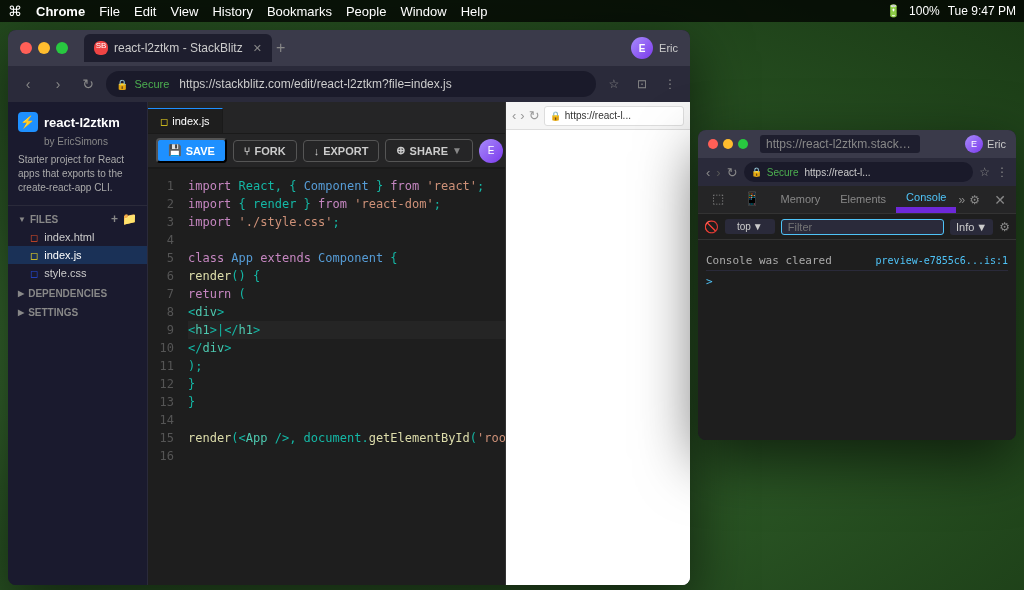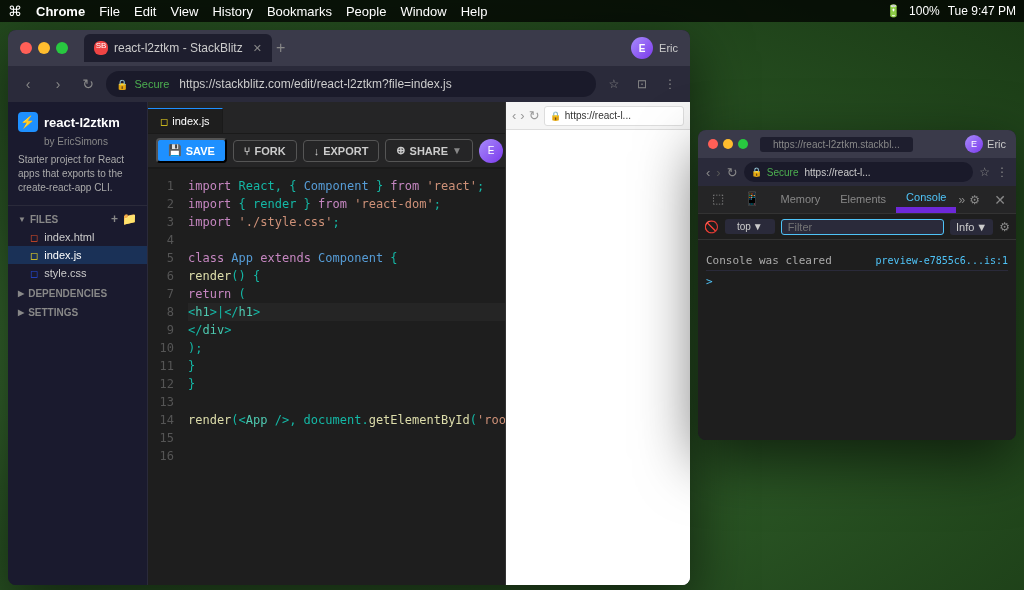--- a/index.html
+++ b/index.html
@@ -665,20 +665,21 @@
             <div>16</div>
         </div>
         <div class="code-lines">
           <div class="code-line"><span class="imp">import</span> <span class="plain"> React, { </span><span class="kw2">Component</span><span class="plain"> } </span><span class="imp">from</span><span class="plain"> </span><span class="str">'react'</span><span class="plain">;</span></div>
           <div class="code-line"><span class="imp">import</span><span class="plain"> { render } </span><span class="imp">from</span><span class="plain"> </span><span class="str">'react-dom'</span><span class="plain">;</span></div>
           <div class="code-line"><span class="imp">import</span><span class="plain"> </span><span class="str">'./style.css'</span><span class="plain">;</span></div>
           <div class="code-line">&nbsp;</div>
           <div class="code-line"><span class="kw">class</span><span class="plain"> </span><span class="kw2">App</span><span class="plain"> </span><span class="kw">extends</span><span class="plain"> </span><span class="kw2">Component</span><span class="plain"> {</span></div>
           <div class="code-line"><span class="plain">  </span><span class="fn">render</span><span class="plain">() {</span></div>
           <div class="code-line"><span class="plain">    </span><span class="kw">return</span><span class="plain"> (</span></div>
+          <div class="code-line"><span class="plain">      &lt;</span><span class="tag">div</span><span class="plain">&gt;</span></div>
           <div class="code-line cursor-line"><span class="plain">        &lt;</span><span class="tag">h1</span><span class="plain">&gt;|&lt;/</span><span class="tag">h1</span><span class="plain">&gt;</span></div>
           <div class="code-line"><span class="plain">      &lt;/</span><span class="tag">div</span><span class="plain">&gt;</span></div>
           <div class="code-line"><span class="plain">    );</span></div>
           <div class="code-line"><span class="plain">  }</span></div>
           <div class="code-line"><span class="plain">}</span></div>
           <div class="code-line">&nbsp;</div>
           <div class="code-line"><span class="fn">render</span><span class="plain">(&lt;</span><span class="tag">App</span><span class="plain"> /&gt;, document.</span><span class="fn">getElementById</span><span class="plain">(</span><span class="str">'root'</span></div>
           <div class="code-line">&nbsp;</div>
         </div>
       </div>
@@ -701,21 +702,21 @@
 
 <div class="devtools-window">
 
   <div class="devtools-titlebar">
     <div class="devtools-traffic">
       <div class="devtools-tl tl-red"></div>
       <div class="devtools-tl tl-yellow"></div>
       <div class="devtools-tl tl-green"></div>
     </div>
     <div class="devtools-tab-bar">
-      <div style="font-size:10px;color:#888;padding:2px 13px;background:#1e1e2e;border-radius:3px;max-width:160px;overflow:hidden;text-overflow:ellipsis;white-space:nowrap;">
+      <div style="font-size:12px;color:#888;padding:2px 6px;background:#1e1e2e;border-radius:3px;max-width:160px;overflow:hidden;text-overflow:ellipsis;white-space:nowrap;">
         <span>https://react-l2ztkm.stackbl...</span>
       </div>
     </div>
     <div style="display:flex;align-items:center;gap:4px;font-size:11px;color:#ccc;margin-left:auto;">
       <div style="width:18px;height:18px;border-radius:50%;background:linear-gradient(135deg,#a78bfa,#7c3aed);display:flex;align-items:center;justify-content:center;font-size:9px;color:white;">E</div>
       <span>Eric</span>
     </div>
   </div>
 
   <div class="devtools-toolbar">

